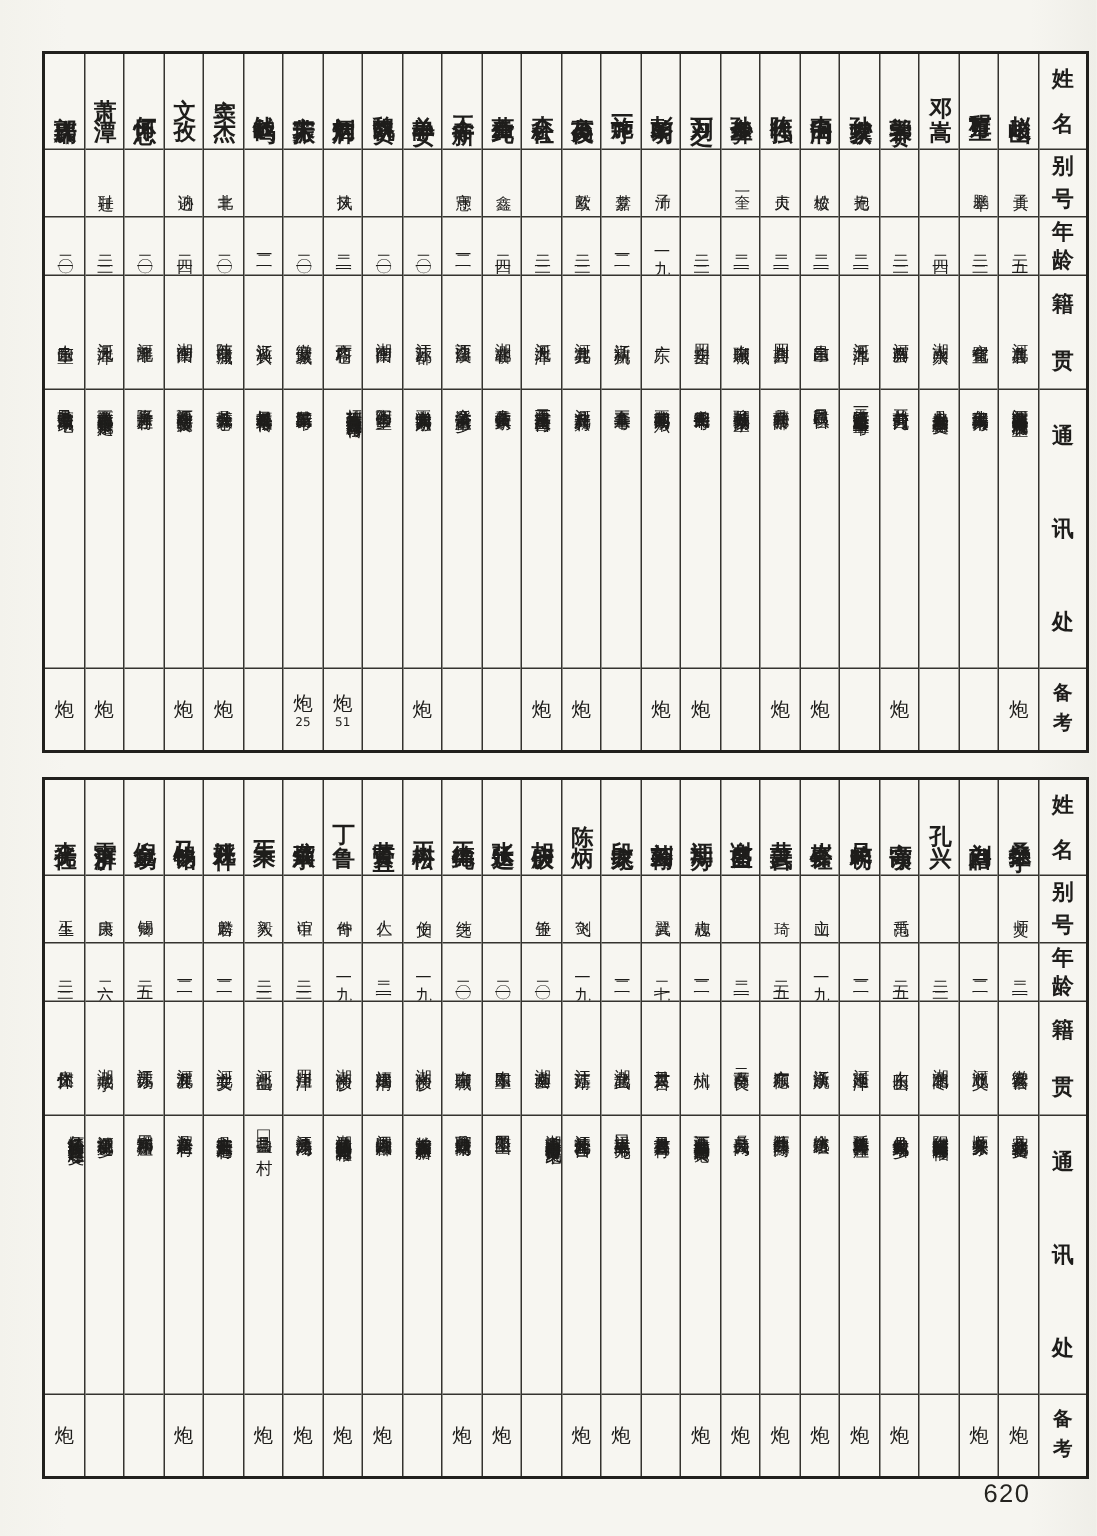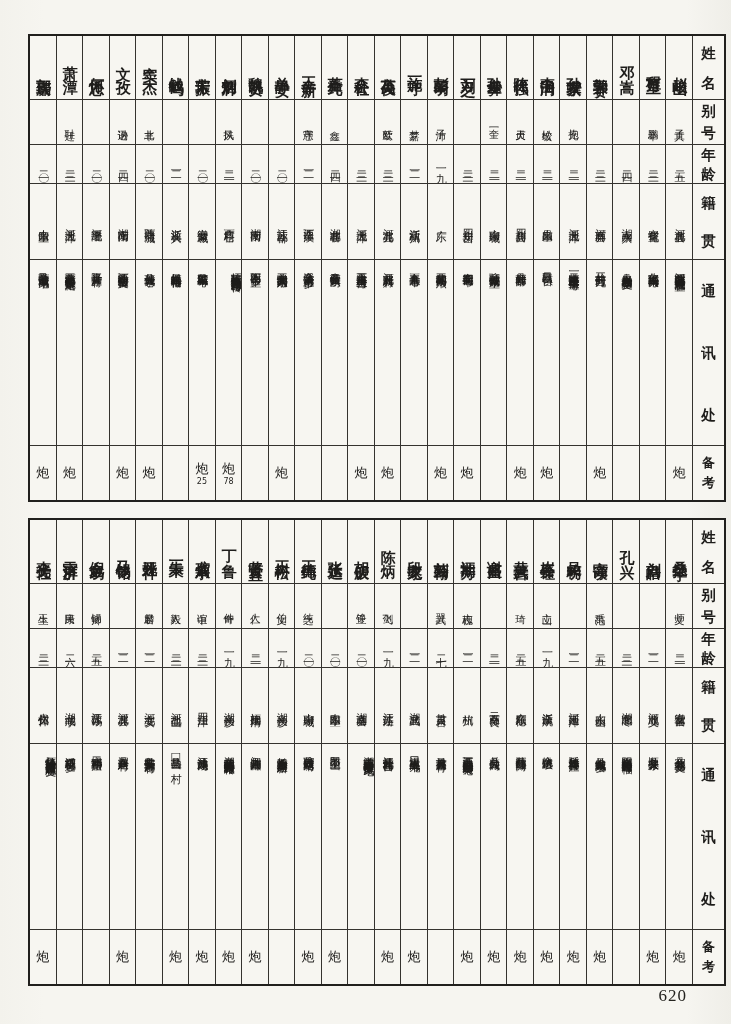--- a/index.html
+++ b/index.html
@@ -55,21 +55,21 @@
   }
   .h-name{height:64px;line-height:30px;}
   .h-alias{height:45px;line-height:22px;}
   .h-age{height:39px;line-height:19px;}
   .h-origin{height:76px;line-height:38px;}
   .h-addr{height:186px;line-height:62px;}
   .h-note{height:54px;line-height:20px;font-size:13px;}
   .page-number{
     position:absolute;top:986px;right:44px;
     font-size:17px;letter-spacing:1px;
-    font-family:Liberation Serif, serif;color:#24231f;
+    font-family:Liberation Sans, sans-serif;color:#24231f;
   }
 </style>
 </head>
 <body>
 <div class="page">
 
 <div class="table t-top">
       <div class="col header-col">
         <div class="cell hcell h-name">姓
 名</div>
@@ -240,21 +240,21 @@
         <div class="cell c-note"></div>
       </div>
       <div class="col person-col">
         <div class="cell v c-name">刘炳辉</div>
         <div class="cell v c-alias">扶风</div>
         <div class="cell v c-age">二二</div>
         <div class="cell v c-origin">广西苍梧</div>
         <div class="cell v c-addr">梧州桂林下街八十九号广西天保裕昌泰号转</div>
         <div class="cell c-note">
           <span class="note-char">炮</span>
-          <span class="note-num">78</span>
+          <span class="note-num">51</span>
         </div>
       </div>
       <div class="col person-col">
         <div class="cell v c-name">宋芳振</div>
         <div class="cell v c-alias"></div>
         <div class="cell v c-age">二〇</div>
         <div class="cell v c-origin">安徽蒙城</div>
         <div class="cell v c-addr" style="line-height: 25px;">蒙城新民街三十二号</div>
         <div class="cell c-note">
           <span class="note-char">炮</span>

